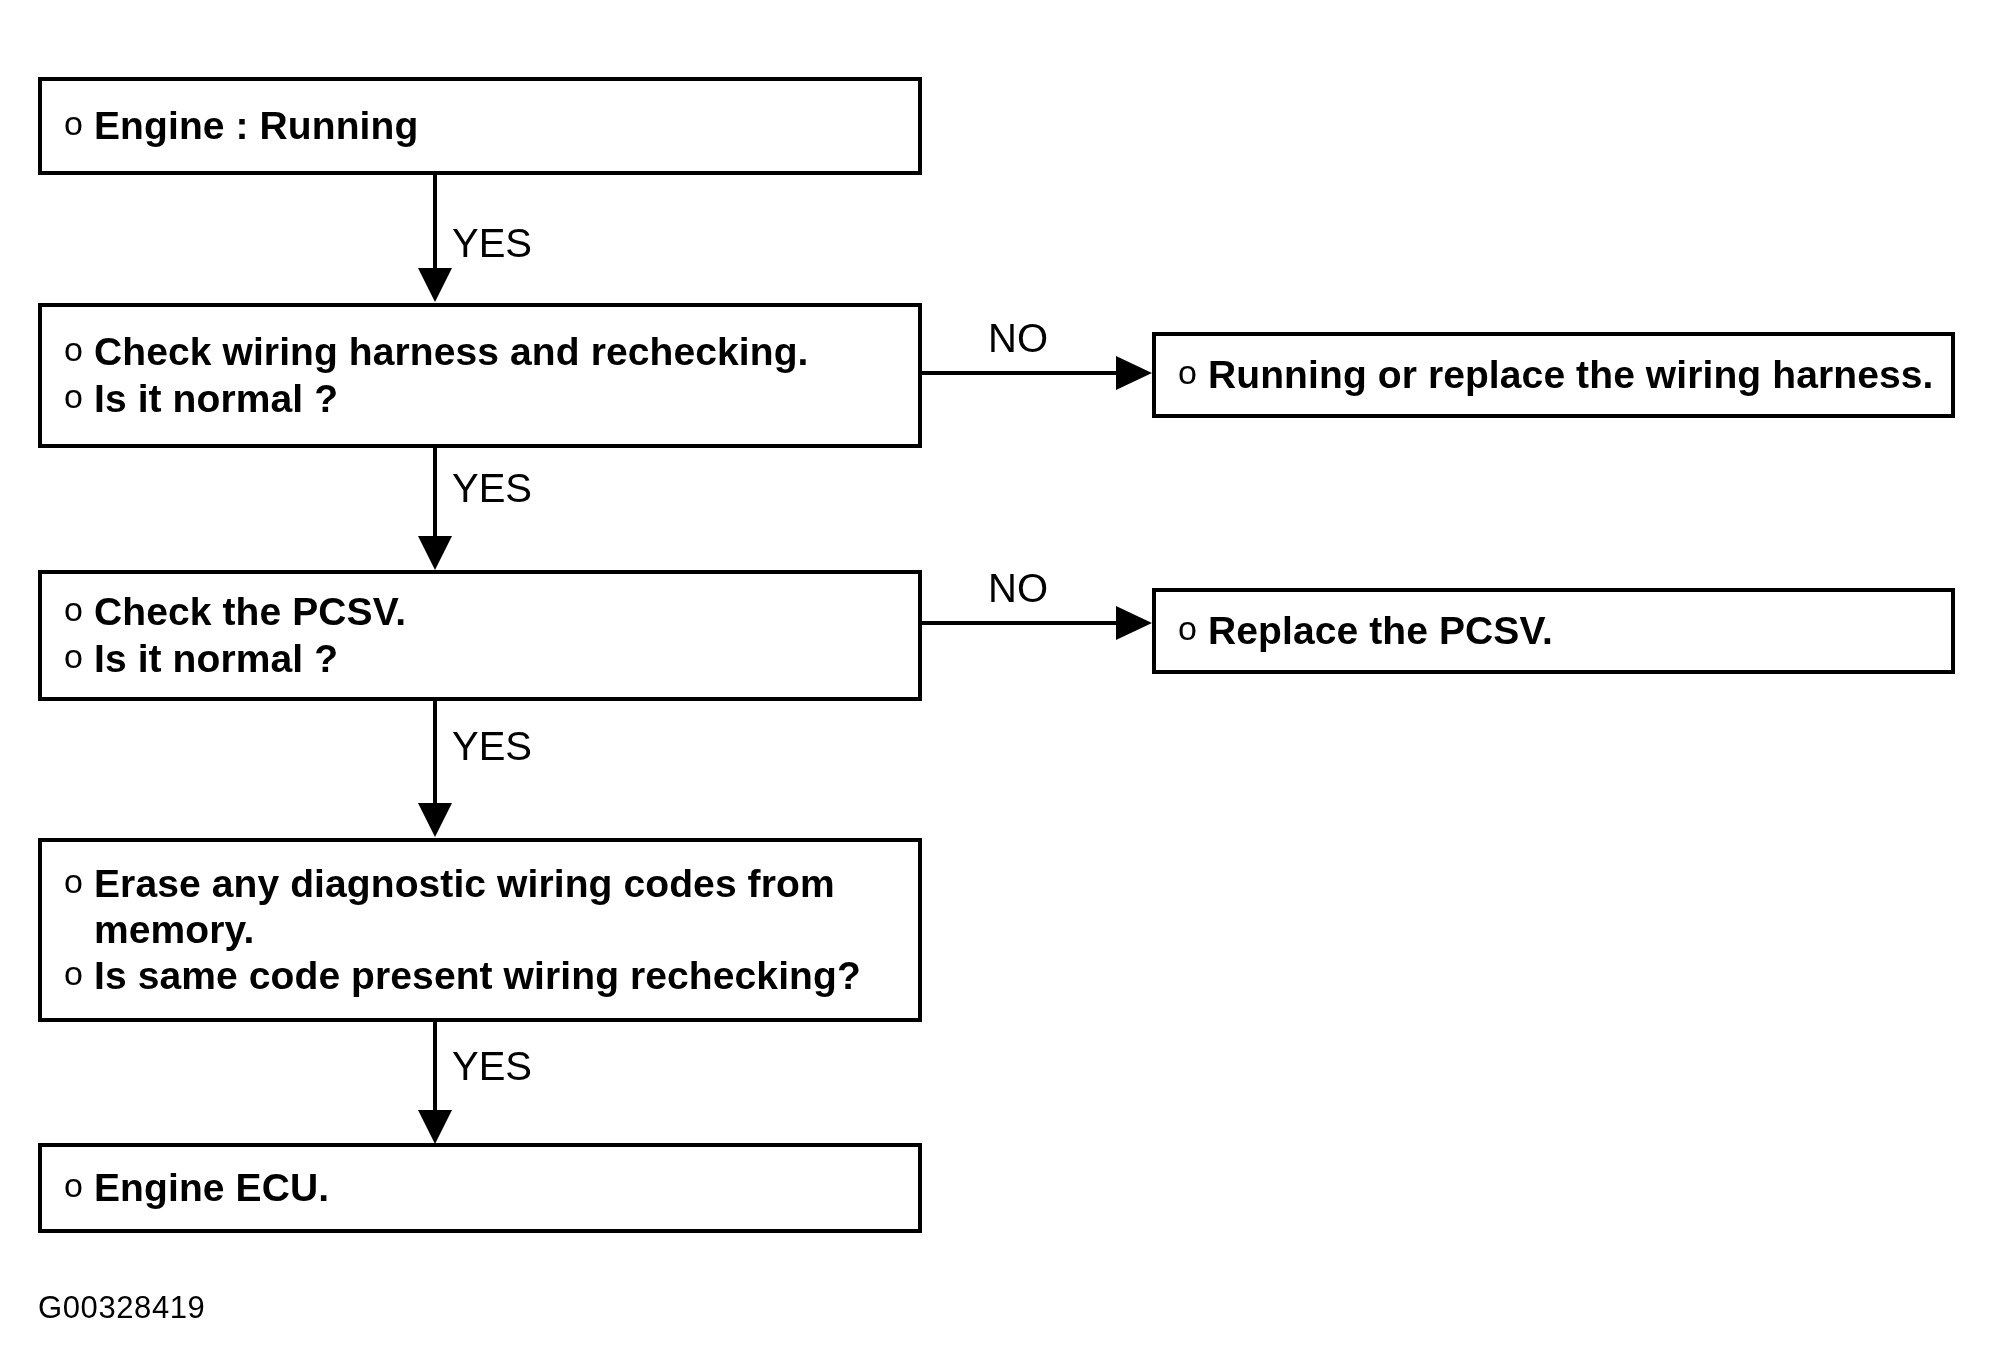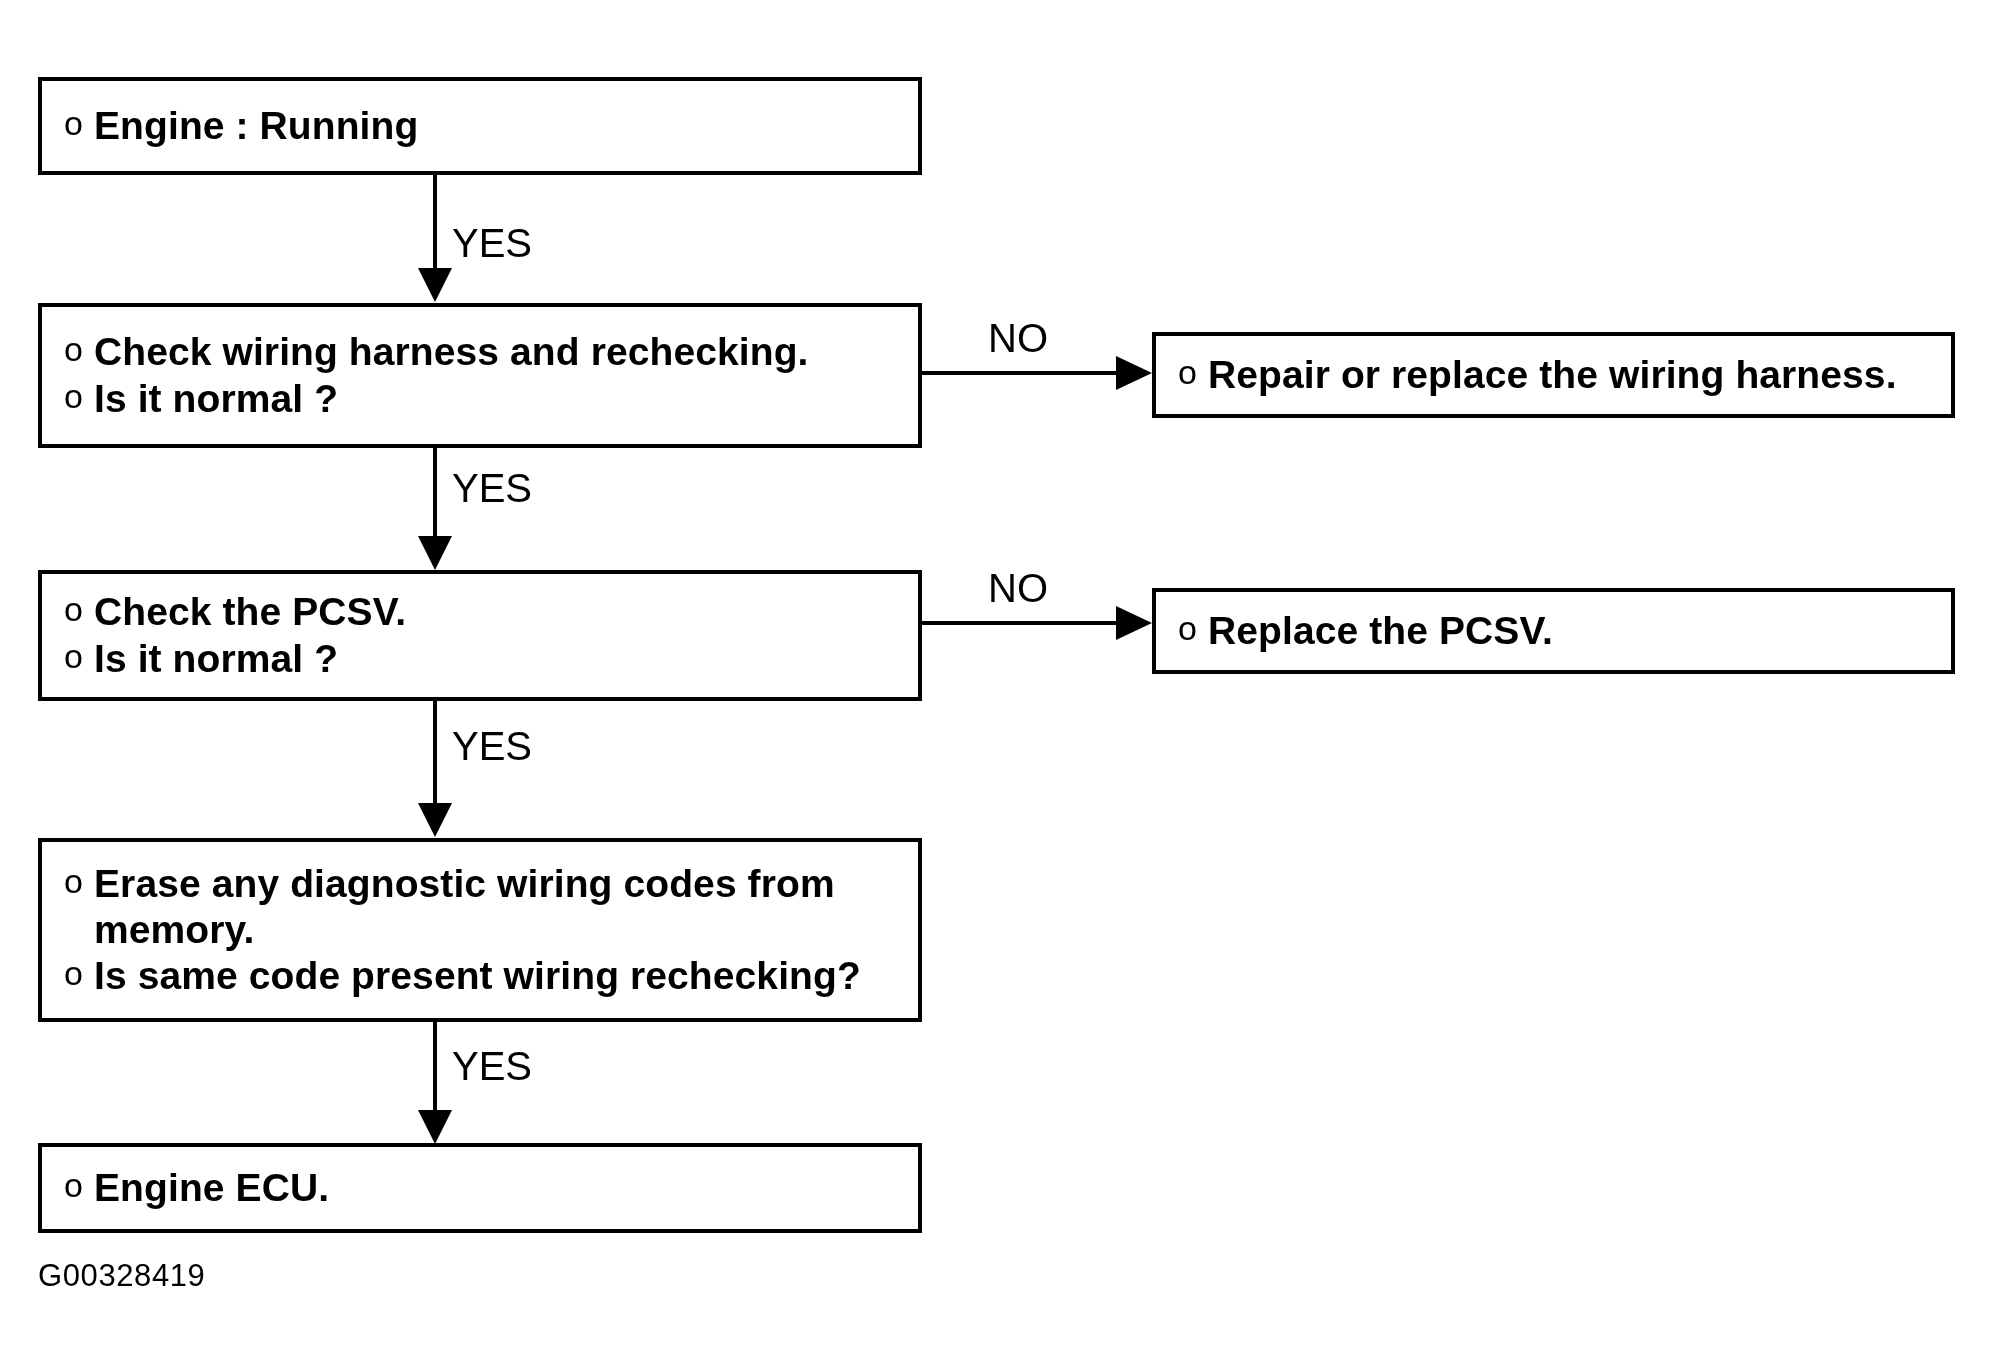--- a/index.html
+++ b/index.html
@@ -123,21 +123,21 @@
     </div>
   </div>
 
   <div class="hline" style="left:922px; top:371px; width:200px;"></div>
   <div class="arrow-right" style="left:1116px; top:356px;"></div>
   <div class="edge-label" style="left:988px; top:318px;">NO</div>
 
   <div class="node col-right" style="top:332px; height:86px;">
     <div class="line">
       <span class="bullet">o</span>
-      <span class="txt">Repair or replace the wiring harness.</span>
+      <span class="txt">Running or replace the wiring harness.</span>
     </div>
   </div>
 
   <div class="vline" style="left:433px; top:448px; height:90px;"></div>
   <div class="arrow-down" style="left:418px; top:536px;"></div>
   <div class="edge-label" style="left:452px; top:468px;">YES</div>
 
   <div class="node col-left" style="top:570px; height:131px;">
     <div class="line">
       <span class="bullet">o</span>
@@ -180,15 +180,15 @@
   <div class="arrow-down" style="left:418px; top:1110px;"></div>
   <div class="edge-label" style="left:452px; top:1046px;">YES</div>
 
   <div class="node col-left" style="top:1143px; height:90px;">
     <div class="line">
       <span class="bullet">o</span>
       <span class="txt">Engine ECU.</span>
     </div>
   </div>
 
-  <div class="figure-id" style="left:38px; top:1258px;">G00328419</div>
+  <div class="figure-id" style="left:38px; top:1290px;">G00328419</div>
 
 </div>
 
 </body></html>

